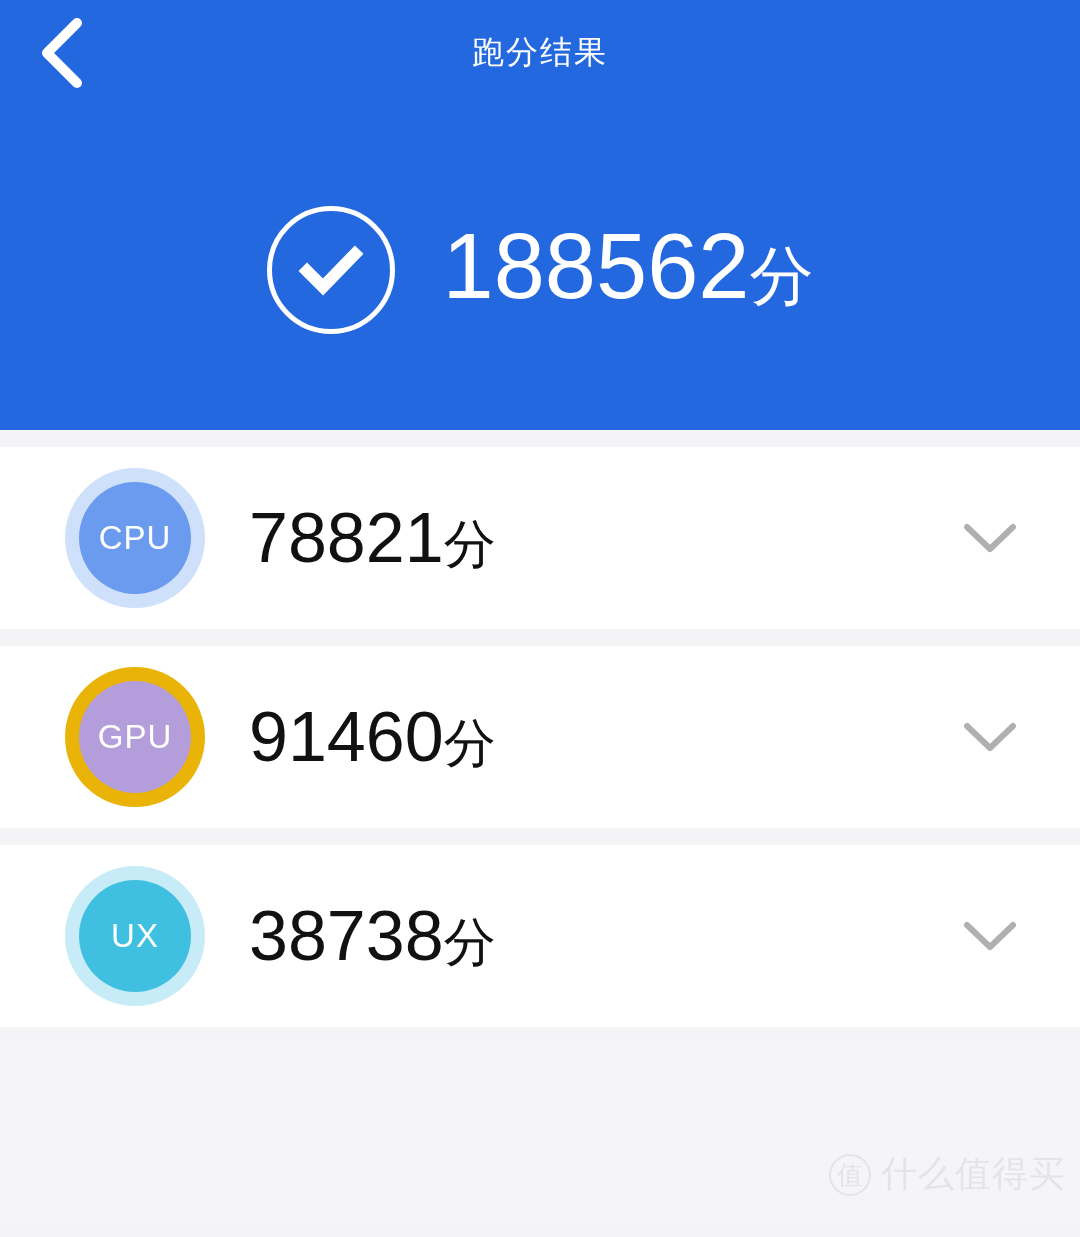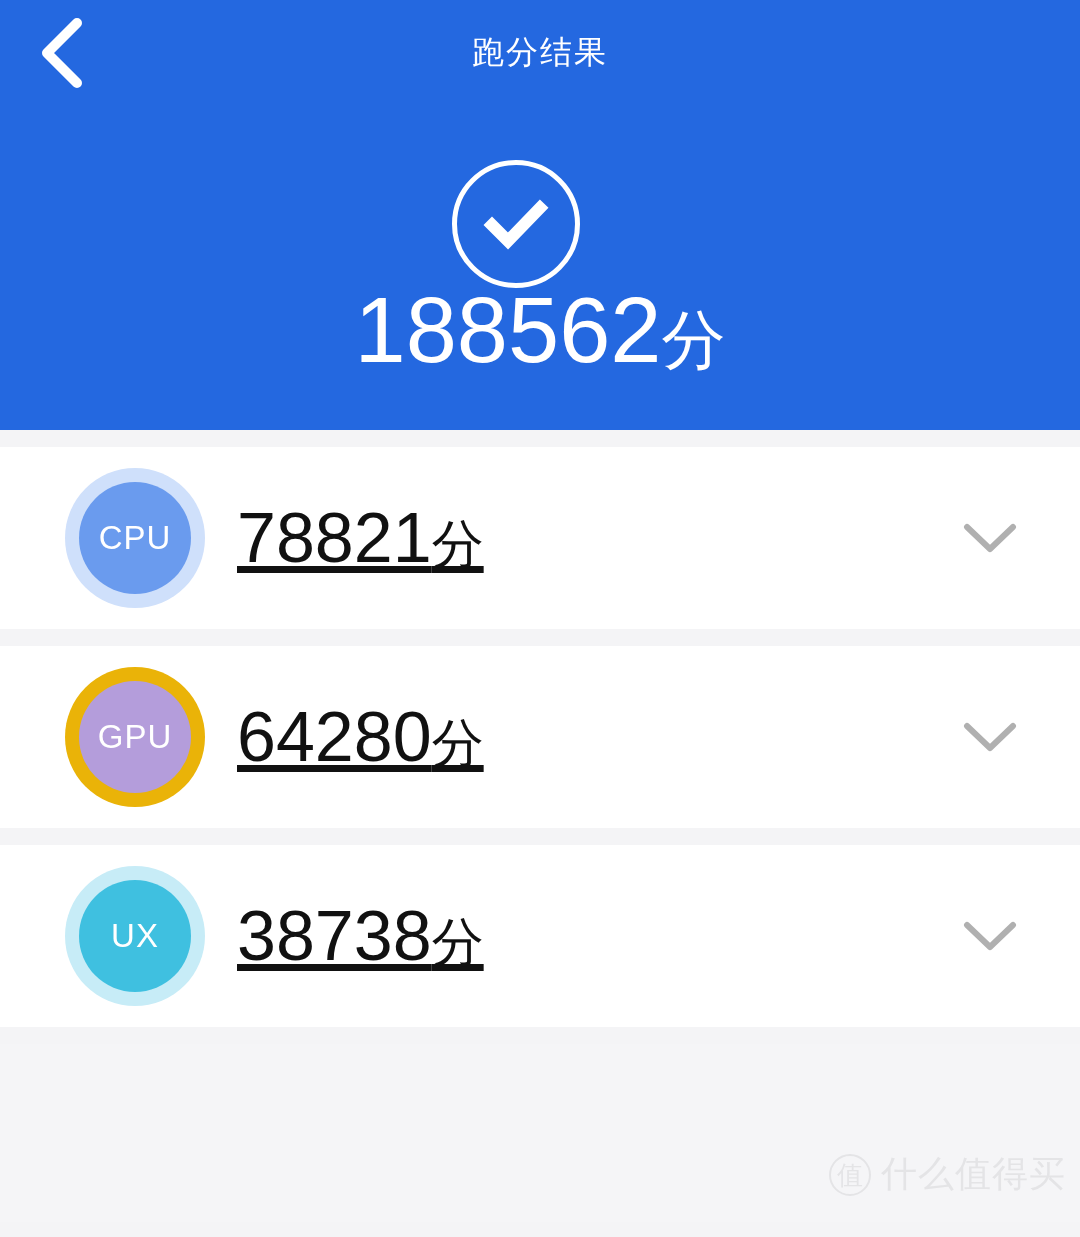--- a/index.html
+++ b/index.html
@@ -28,21 +28,21 @@
   .back-btn svg { display:block; }
   .nav-title {
     position:absolute; left:0; top:0; width:1080px; height:105px;
     display:flex; align-items:center; justify-content:center;
     color:#ffffff; font-size:32px; letter-spacing:2px;
     font-weight:400;
   }
 
   .score-block {
     position:absolute; left:0; top:190px; width:1080px; height:160px;
-    display:flex; align-items:center; justify-content:center;flex-direction:column;
+    display:flex; align-items:center; justify-content:center;
   }
   .check-circle {
     width:128px; height:128px; flex:0 0 128px;
     border:5px solid #ffffff; border-radius:50%;
     display:flex; align-items:center; justify-content:center;
     margin-right:48px;
   }
   .check-circle svg { display:block; }
   .total-score {
     color:#ffffff; font-size:92px; line-height:1;
@@ -66,23 +66,23 @@
     margin-left:65px;
     border-radius:50%;
     display:flex; align-items:center; justify-content:center;
   }
   .badge .inner {
     width:112px; height:112px; border-radius:50%;
     display:flex; align-items:center; justify-content:center;
     color:#ffffff; font-size:33px; letter-spacing:1px; font-weight:400;
   }
   .row-score {
-    margin-left:32px;
+    margin-left:44px;
     color:#111111; font-size:70px; font-weight:300;
-    line-height:1; white-space:nowrap;text-decoration:underline;
+    line-height:1; white-space:nowrap;
   }
   .row-score .unit { font-size:52px; font-weight:400; }
   .chevron {
     position:absolute; right:55px; top:50%; transform:translateY(-50%);
     width:70px; height:70px;
     display:flex; align-items:center; justify-content:center;
   }
   .chevron svg { display:block; }
 
   
@@ -155,21 +155,21 @@
       </div>
     </div>
 
     <div class="gap"></div>
 
     <div class="row">
       <div class="badge" style="background: #eab308;">
         <div class="inner" style="background: rgb(180, 157, 219);">GPU</div>
       </div>
       <div class="row-score">
-        <span>64280</span><span class="unit">分</span>
+        <span>91460</span><span class="unit">分</span>
       </div>
       <div class="chevron">
         <span>
           <svg width="54" height="32" viewBox="0 0 54 32">
             <path d="M4 5 L27 27 L50 5" fill="none" stroke="#b0b0b0" stroke-width="6" stroke-linecap="round" stroke-linejoin="round"></path>
           </svg>
         </span>
       </div>
     </div>
 

